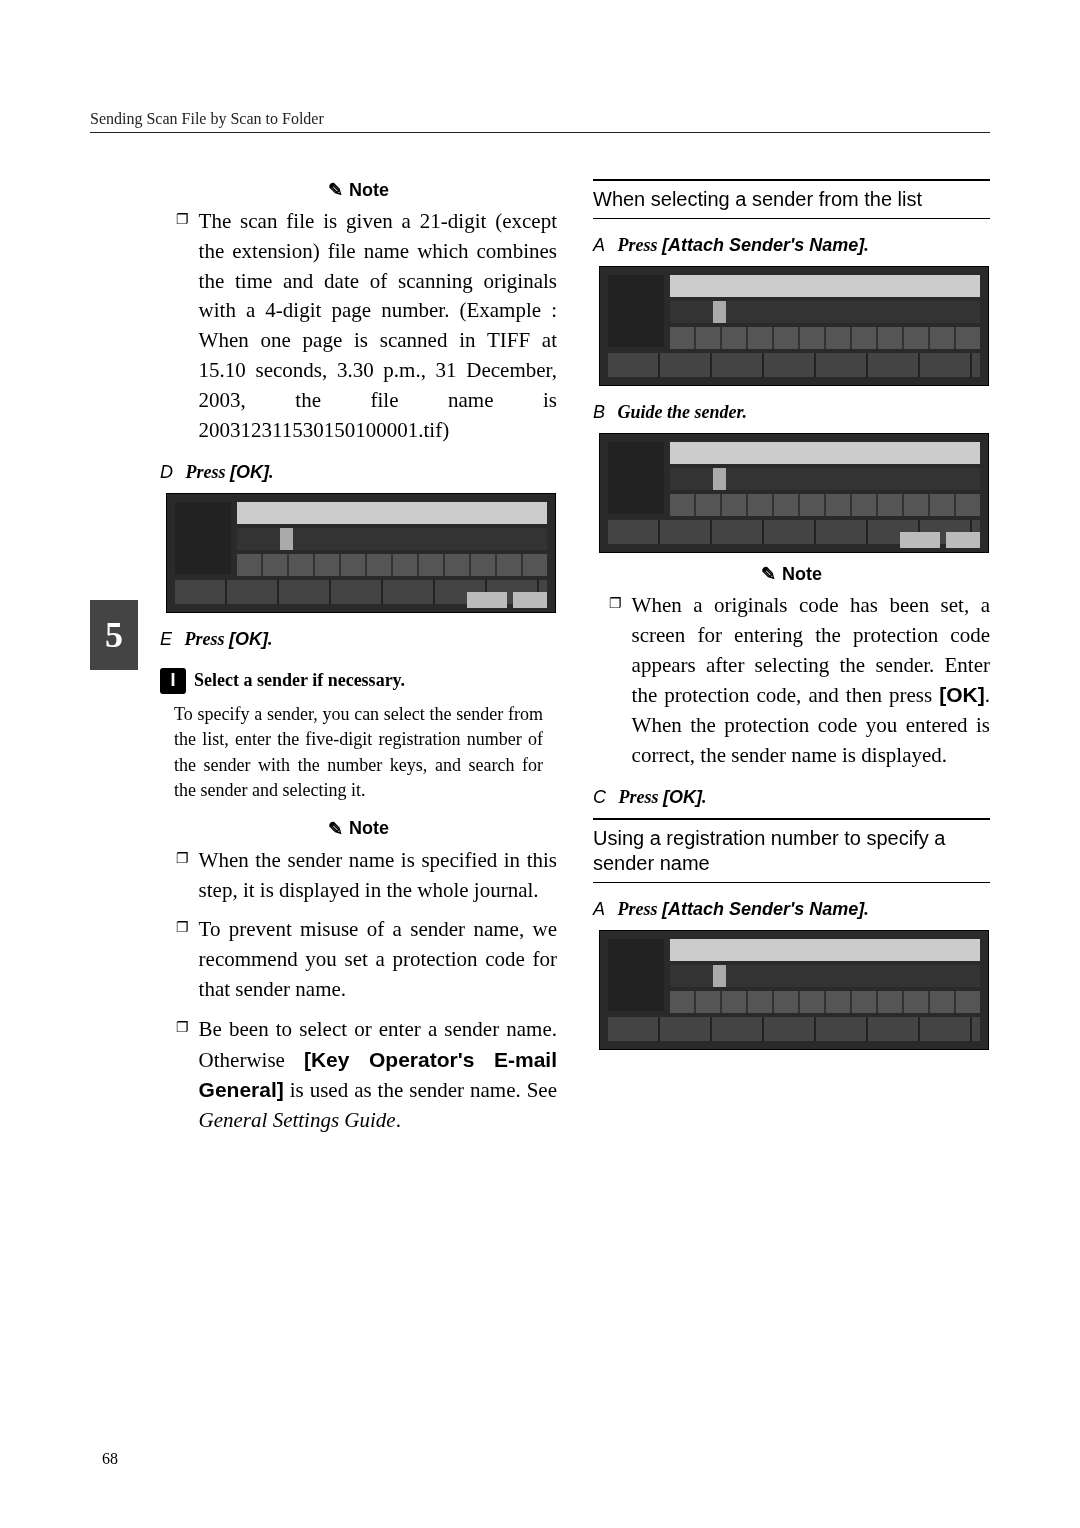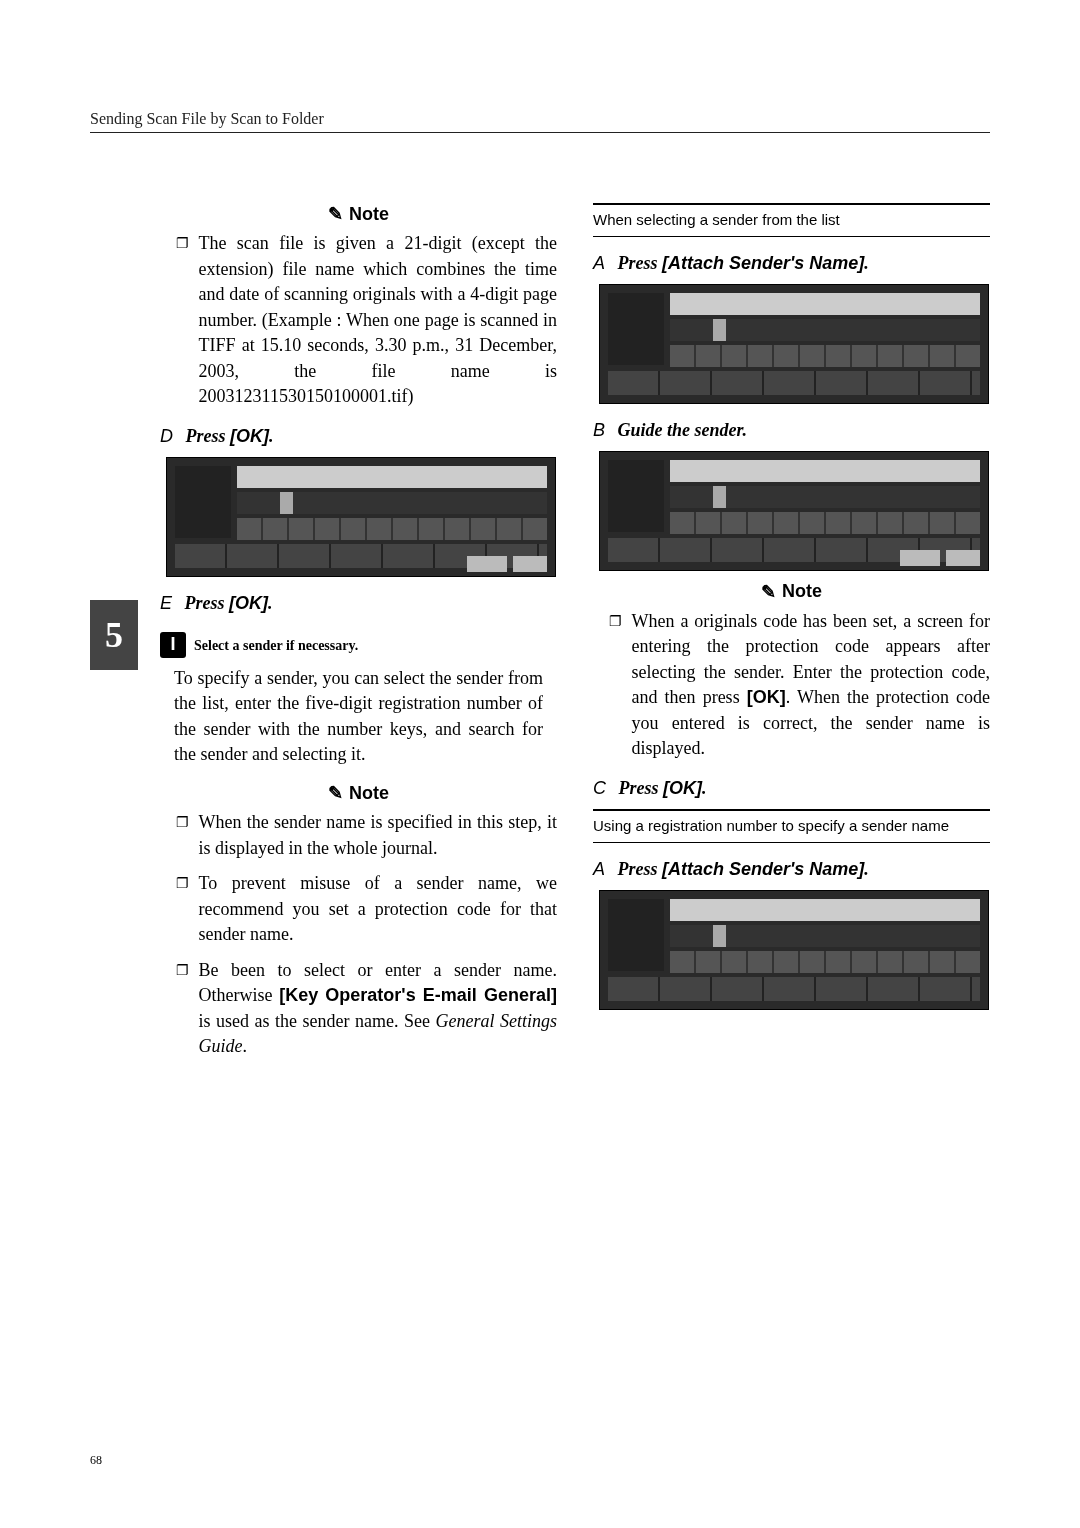--- a/index.html
+++ b/index.html
@@ -1,44 +1,44 @@
 <!DOCTYPE html>
 <html><head>
 <meta charset="utf-8">
 <style>
   * { margin: 0; padding: 0; box-sizing: border-box; }
   body { background: #4f4f4f; font-family: Georgia, 'Times New Roman', serif; display: flex; justify-content: center; }
   .page { width: 1080px; height: 1528px; background: #fff; position: relative; padding: 110px 90px 60px 90px; }
-  .header-line { font-size: 16px; color: #222; border-bottom: 1px solid #222; padding-bottom: 4px; margin-bottom: 64px; }
+  .header-line { font-size: 16px; color: #222; border-bottom: 1px solid #222; padding-bottom: 4px; margin-bottom: 40px; }
   .side-tab { position: absolute; left: 90px; top: 600px; width: 48px; height: 70px; background: #444; color: #fff; font-size: 36px; font-weight: bold; display: flex; align-items: center; justify-content: center; }
   .cols { display: flex; gap: 36px; margin-left: 70px; }
   .col { width: 400px; }
   .pencil-icon::before { content: "✎"; font-size: 18px; margin-right: 6px; }
   .note-h { font-weight: bold; font-family: Arial, sans-serif; font-size: 18px; margin: 6px 0 6px 0; display: flex; align-items: center; justify-content: center; }
   .bullet-sq { display: flex; margin-bottom: 10px; }
   .bullet-sq .mark { margin: 4px 10px 0 16px; font-size: 14px; }
-  .bullet-sq .txt { font-size: 18px; line-height: 1.42; text-align: justify; }
+  .bullet-sq .txt { font-size: 21px; line-height: 1.42; text-align: justify; }
   .step { font-size: 18px; margin: 16px 0 10px 0; font-style: italic; }
   .step .letter { font-family: Arial, sans-serif; font-weight: normal; margin-right: 8px; }
   .step .bold { font-weight: bold; }
   .fig { width: 390px; height: 120px; background: #2a2a2a; border: 1px solid #000; margin: 6px 0 10px 6px; position: relative; }
   .fig .light { position: absolute; left: 70px; right: 8px; top: 8px; height: 22px; background: #ccc; }
   .fig .row1 { position: absolute; left: 70px; right: 8px; top: 34px; height: 22px; background: linear-gradient(90deg,#333 0 14%,#aaa 14% 18%,#333 18% 100%); }
   .fig .row2 { position: absolute; left: 70px; right: 8px; top: 60px; height: 22px; background: repeating-linear-gradient(90deg,#555 0 24px,#333 24px 26px); }
   .fig .row3 { position: absolute; left: 8px; right: 8px; top: 86px; height: 24px; background: repeating-linear-gradient(90deg,#444 0 50px,#222 50px 52px); }
   .fig .panel { position:absolute; left:8px; top:8px; width:56px; height:72px; background:#222; }
   .fig .ok { position:absolute; right:8px; bottom:4px; width:34px; height:16px; background:#bbb; }
   .fig .cancel { position:absolute; right:48px; bottom:4px; width:40px; height:16px; background:#bbb; }
   .big-step { display: flex; align-items: baseline; margin: 18px 0 8px 0; }
   .big-num { width: 26px; height: 26px; background: #000; color: #fff; font-family: Arial, sans-serif; font-weight: bold; font-size: 18px; border-radius: 3px; display: inline-flex; align-items: center; justify-content: center; margin-right: 8px; }
-  .big-step .t { font-size: 14px; font-weight: bold; }
+  .big-step .t { font-size: 18px; font-weight: bold; }
   .para { font-size: 18px; line-height: 1.42; text-align: justify; margin: 4px 14px 14px 14px; }
-  .section-h { font-family: Arial, sans-serif; font-size: 15px; border-top: 2px solid #000; border-bottom: 1px solid #000; padding: 6px 0; margin: 6px 0 14px 0; line-height: 1.25; }
+  .section-h { font-family: Arial, sans-serif; font-size: 20px; border-top: 2px solid #000; border-bottom: 1px solid #000; padding: 6px 0; margin: 6px 0 14px 0; line-height: 1.25; }
   .ital { font-style: italic; }
-  .page-num { position: absolute; bottom: 60px; left: 90px; font-size: 12px; }
+  .page-num { position: absolute; bottom: 60px; left: 102px; font-size: 16px; }
   .kb { font-family: Arial, sans-serif; font-weight: bold; }
 </style>
 </head>
 <body>
 
 <div class="page">
   <div class="header-line">Sending Scan File by Scan to Folder</div>
 
   <div class="side-tab">5</div>
 

